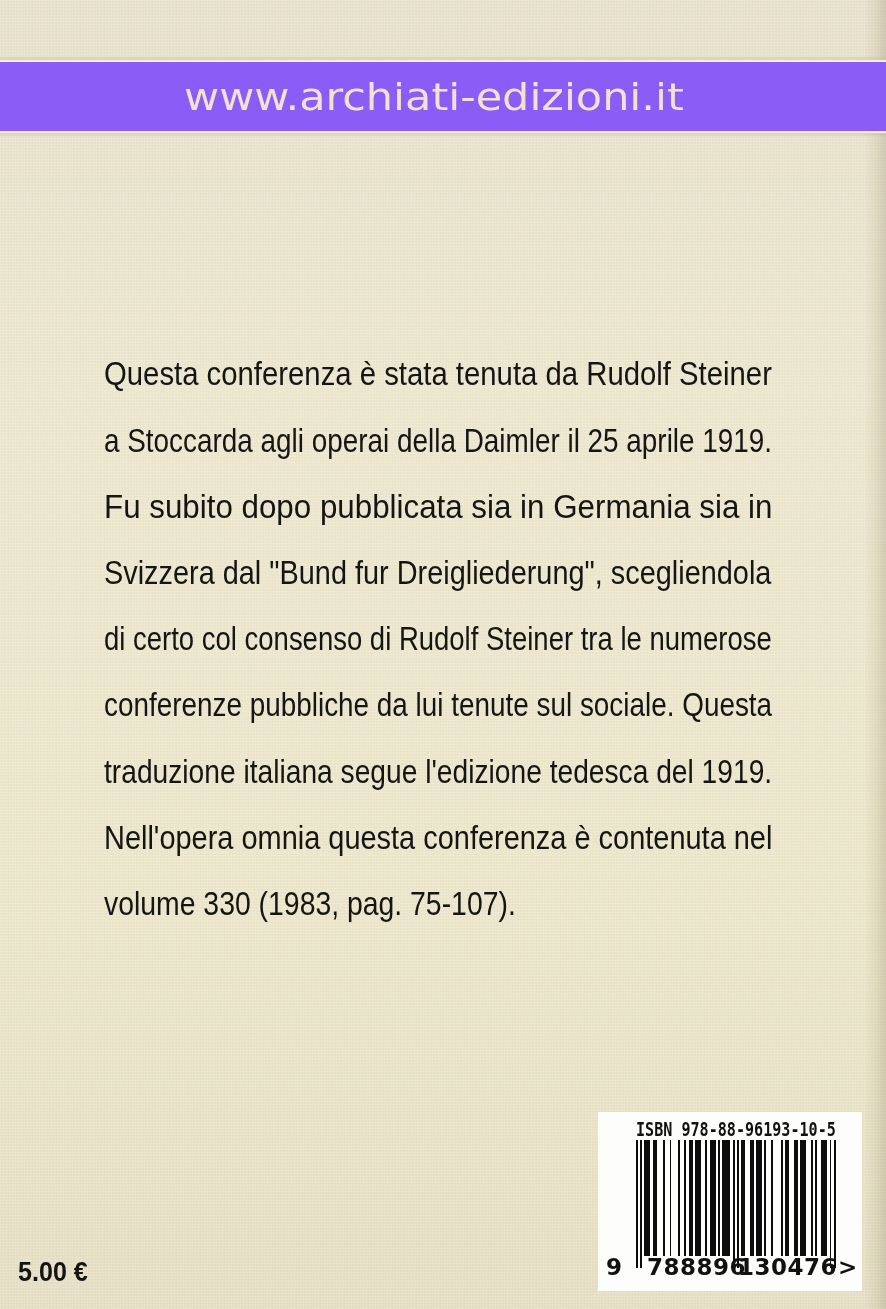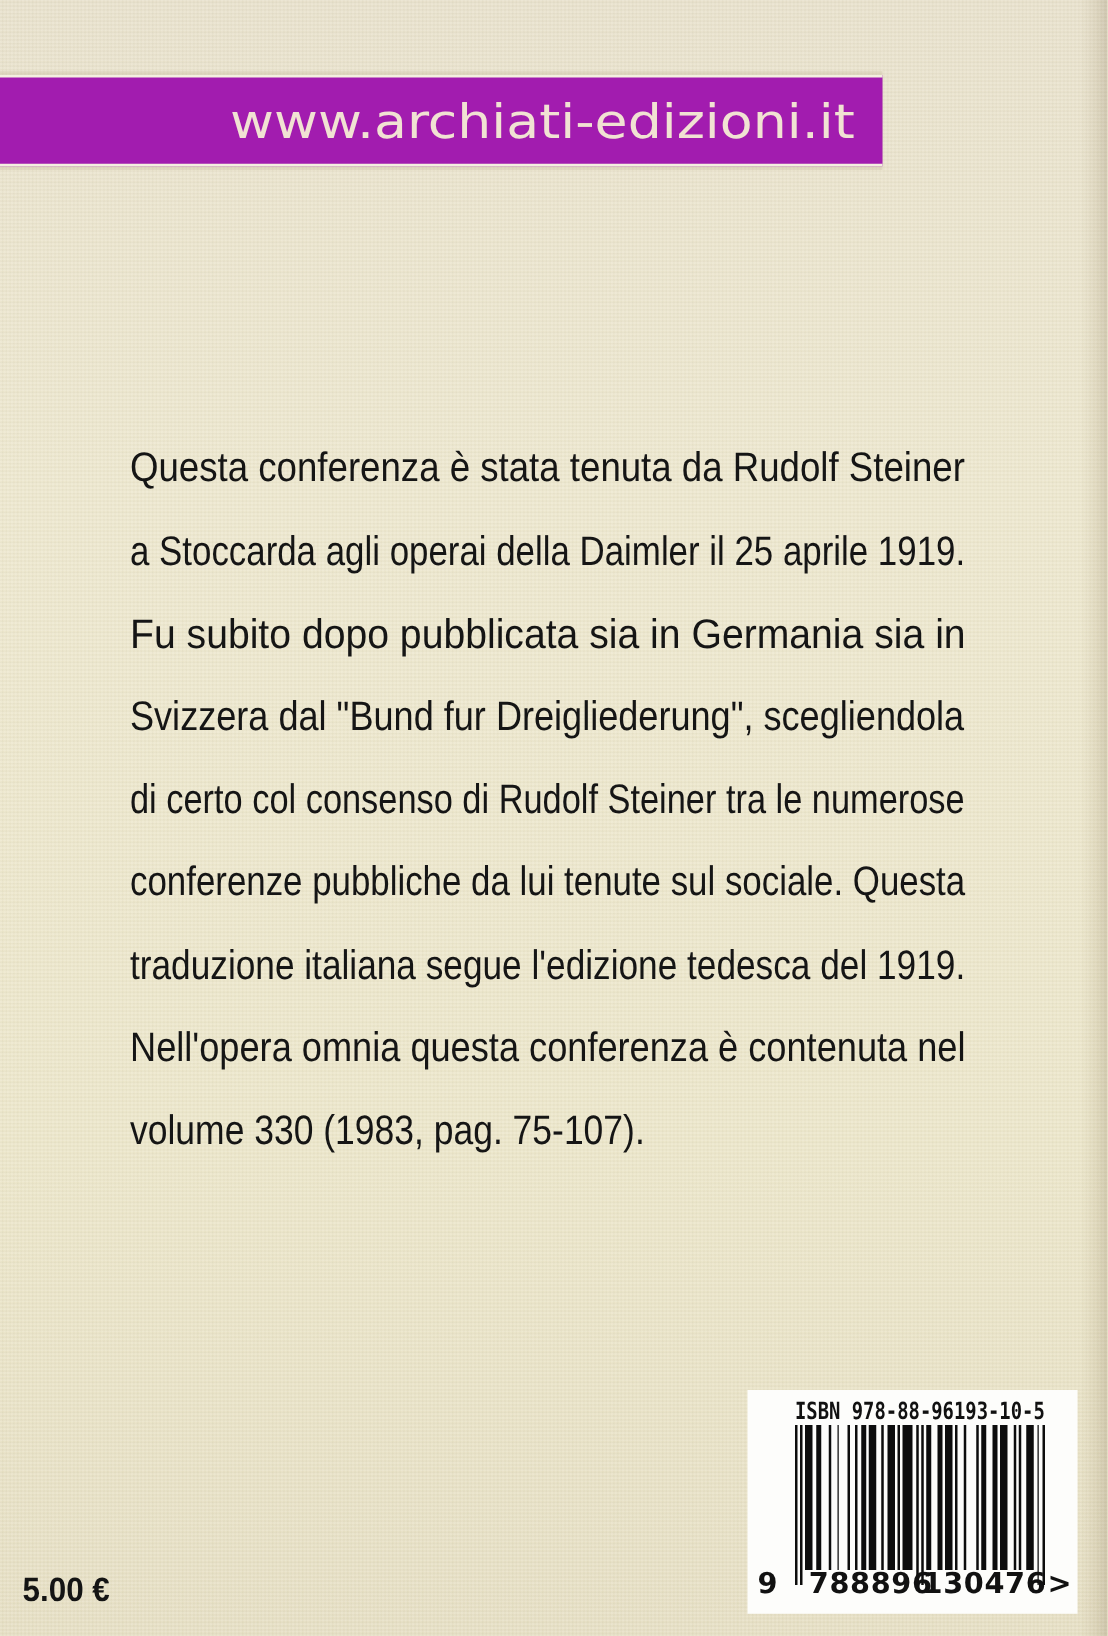--- a/index.html
+++ b/index.html
@@ -9,22 +9,22 @@
       background-image:
         repeating-linear-gradient(0deg, rgba(255,255,255,0.10) 0px, rgba(255,255,255,0.10) 1px, rgba(0,0,0,0.018) 2px, rgba(0,0,0,0) 3px),
         repeating-linear-gradient(90deg, rgba(255,255,255,0.08) 0px, rgba(255,255,255,0.08) 1px, rgba(0,0,0,0.015) 2px, rgba(0,0,0,0) 3px),
         linear-gradient(180deg, #e8e1cb 0%, #ede7cd 30%, #ece6c9 70%, #e6dfc3 100%);
     }
     .edge-right {
       position: absolute; top: 0; right: 0; width: 22px; height: 1309px;
       background: linear-gradient(90deg, rgba(0,0,0,0) 0%, rgba(120,100,60,0.10) 60%, rgba(90,75,45,0.18) 100%);
     }
     .band {
-      position: absolute; left: 0; top: 60px; width: 706px; height: 73px;
-      background: #a21caf;
+      position: absolute; left: 0; top: 60px; width: 886px; height: 73px;
+      background: #8b5cf6;
       border-top: 2px solid #f4efe0;
       border-bottom: 2px solid #f4efe0;
       box-sizing: border-box;
       box-shadow: 0 -3px 0 rgba(200,190,160,0.35), 0 3px 0 rgba(200,190,160,0.35);
     }
     .band-url {
       position: absolute; left: 184px; top: 12px; height: 46px; line-height: 46px;
       font-family: "DejaVu Sans", sans-serif; font-size: 38px; color: #f1e2d3;
       white-space: nowrap; transform-origin: 0 50%; transform: scaleX(0.955);
       letter-spacing: 0px;

